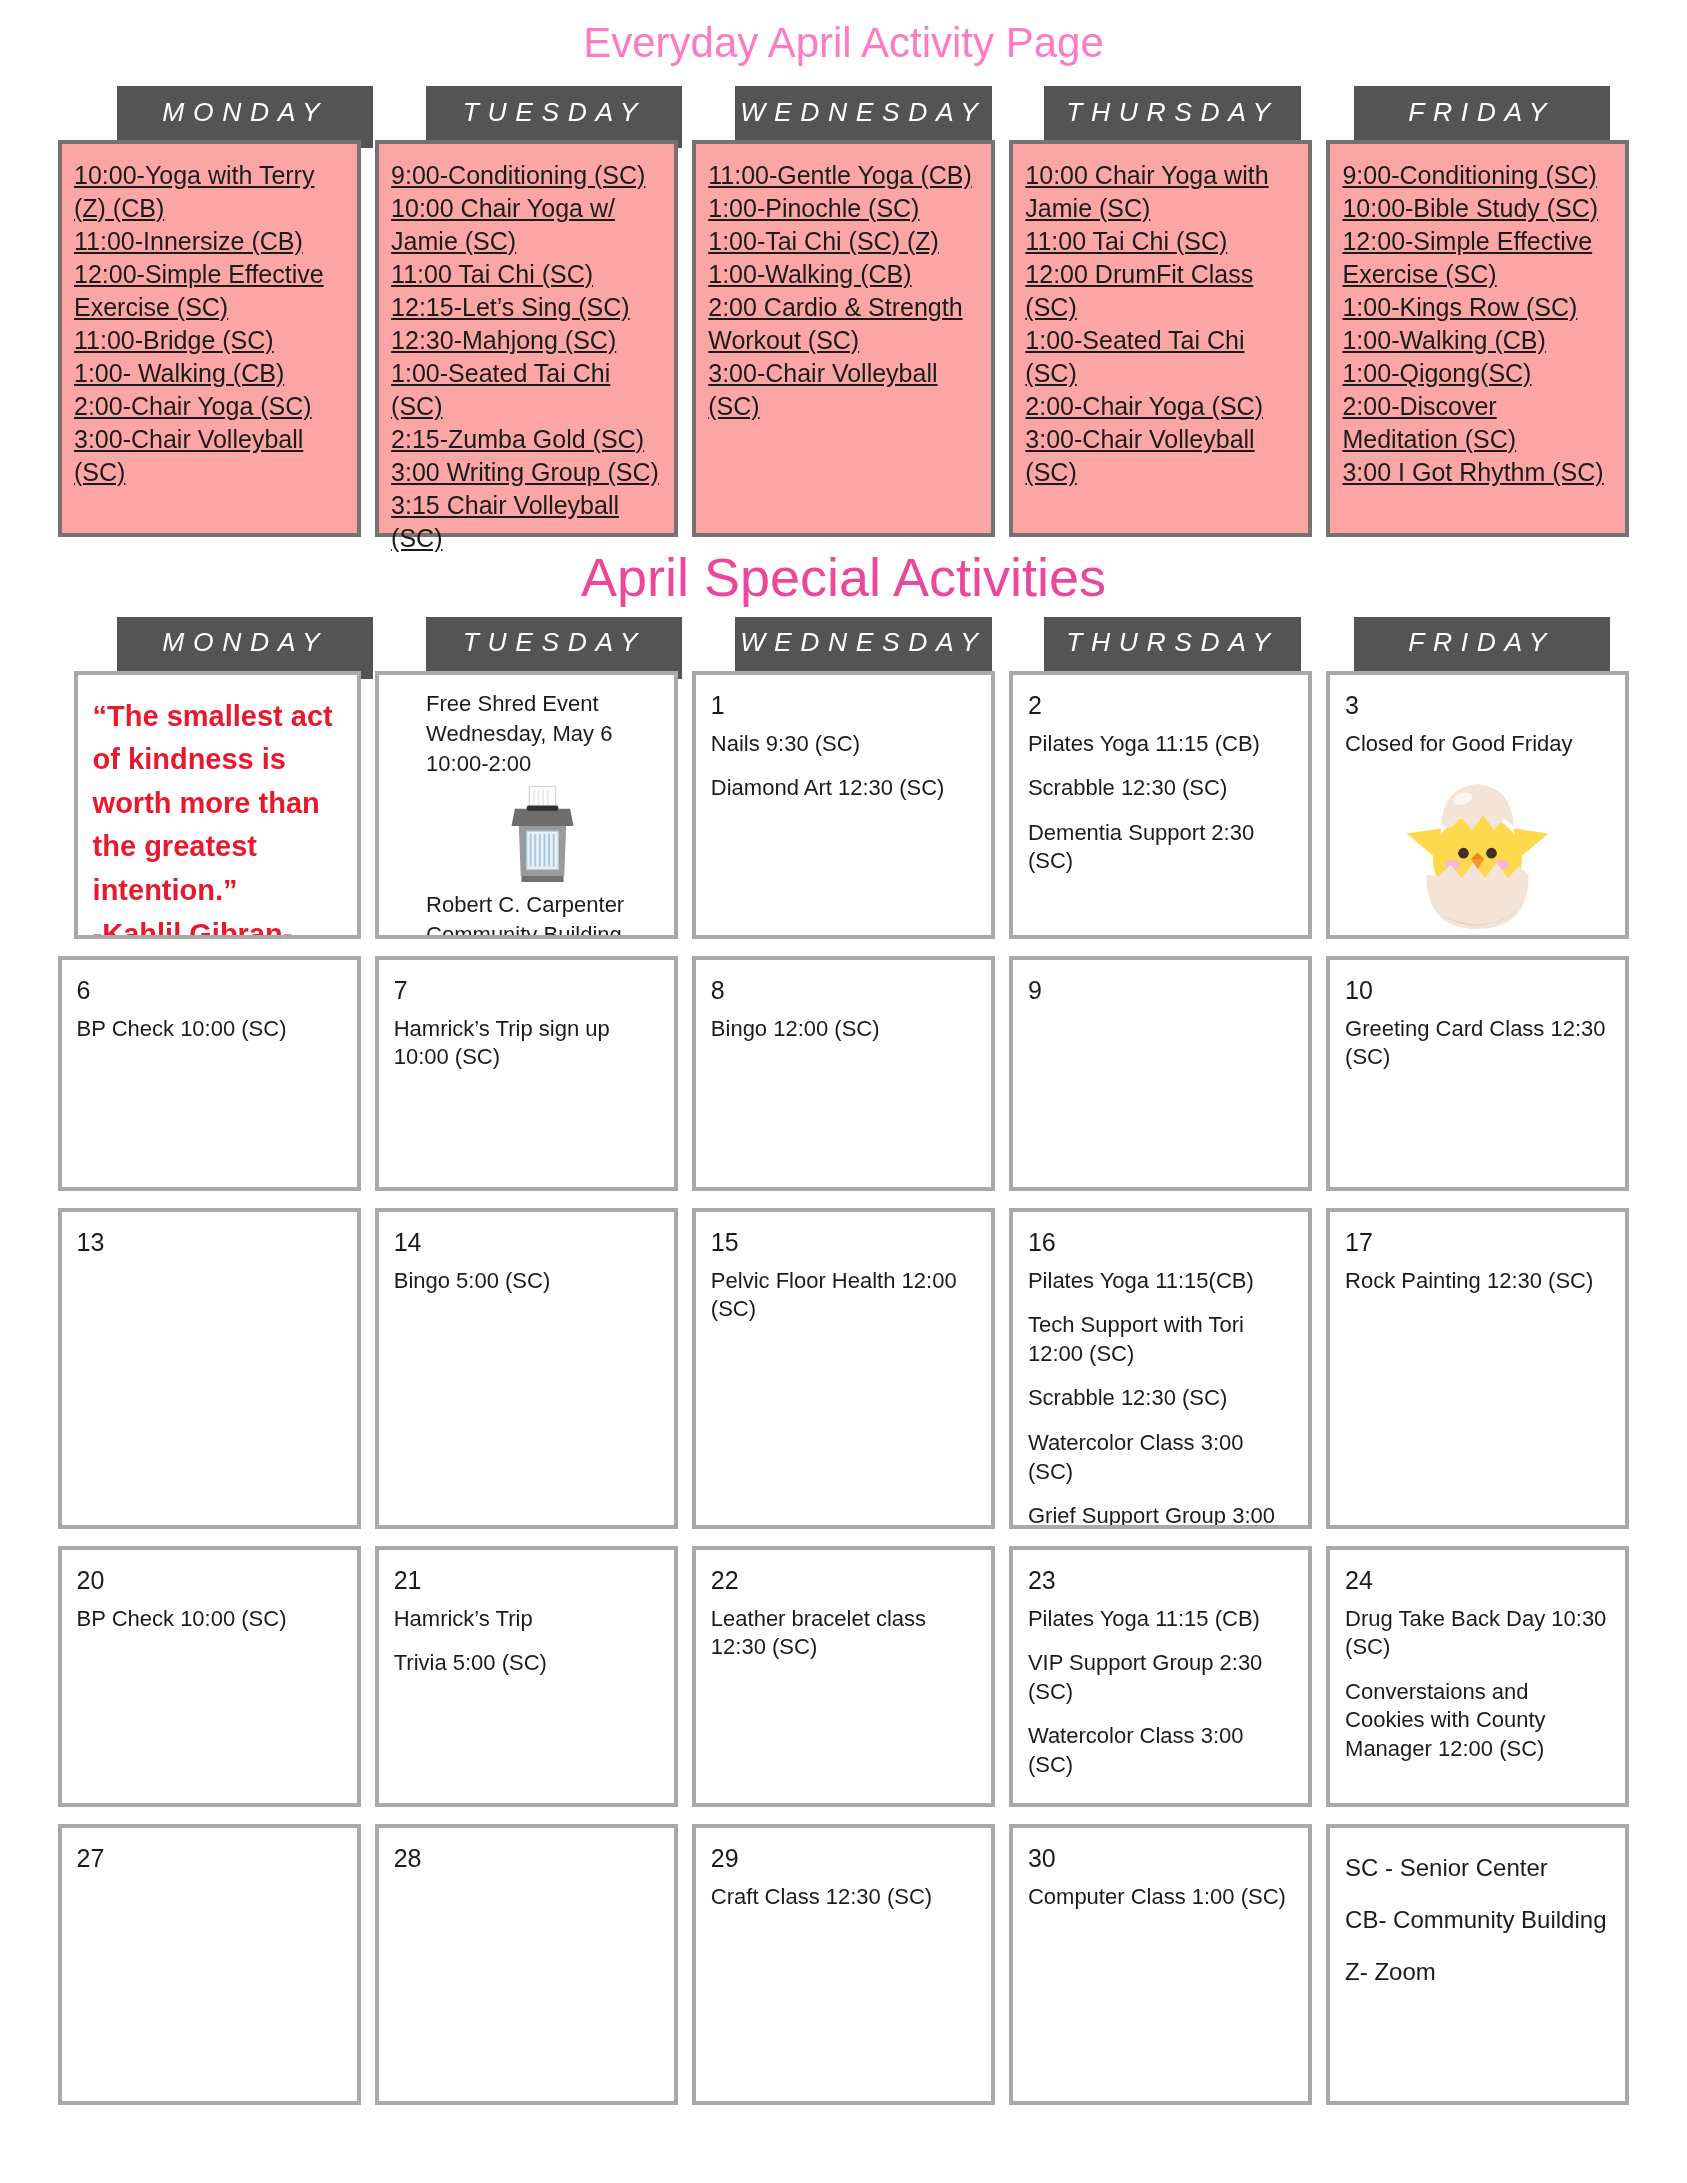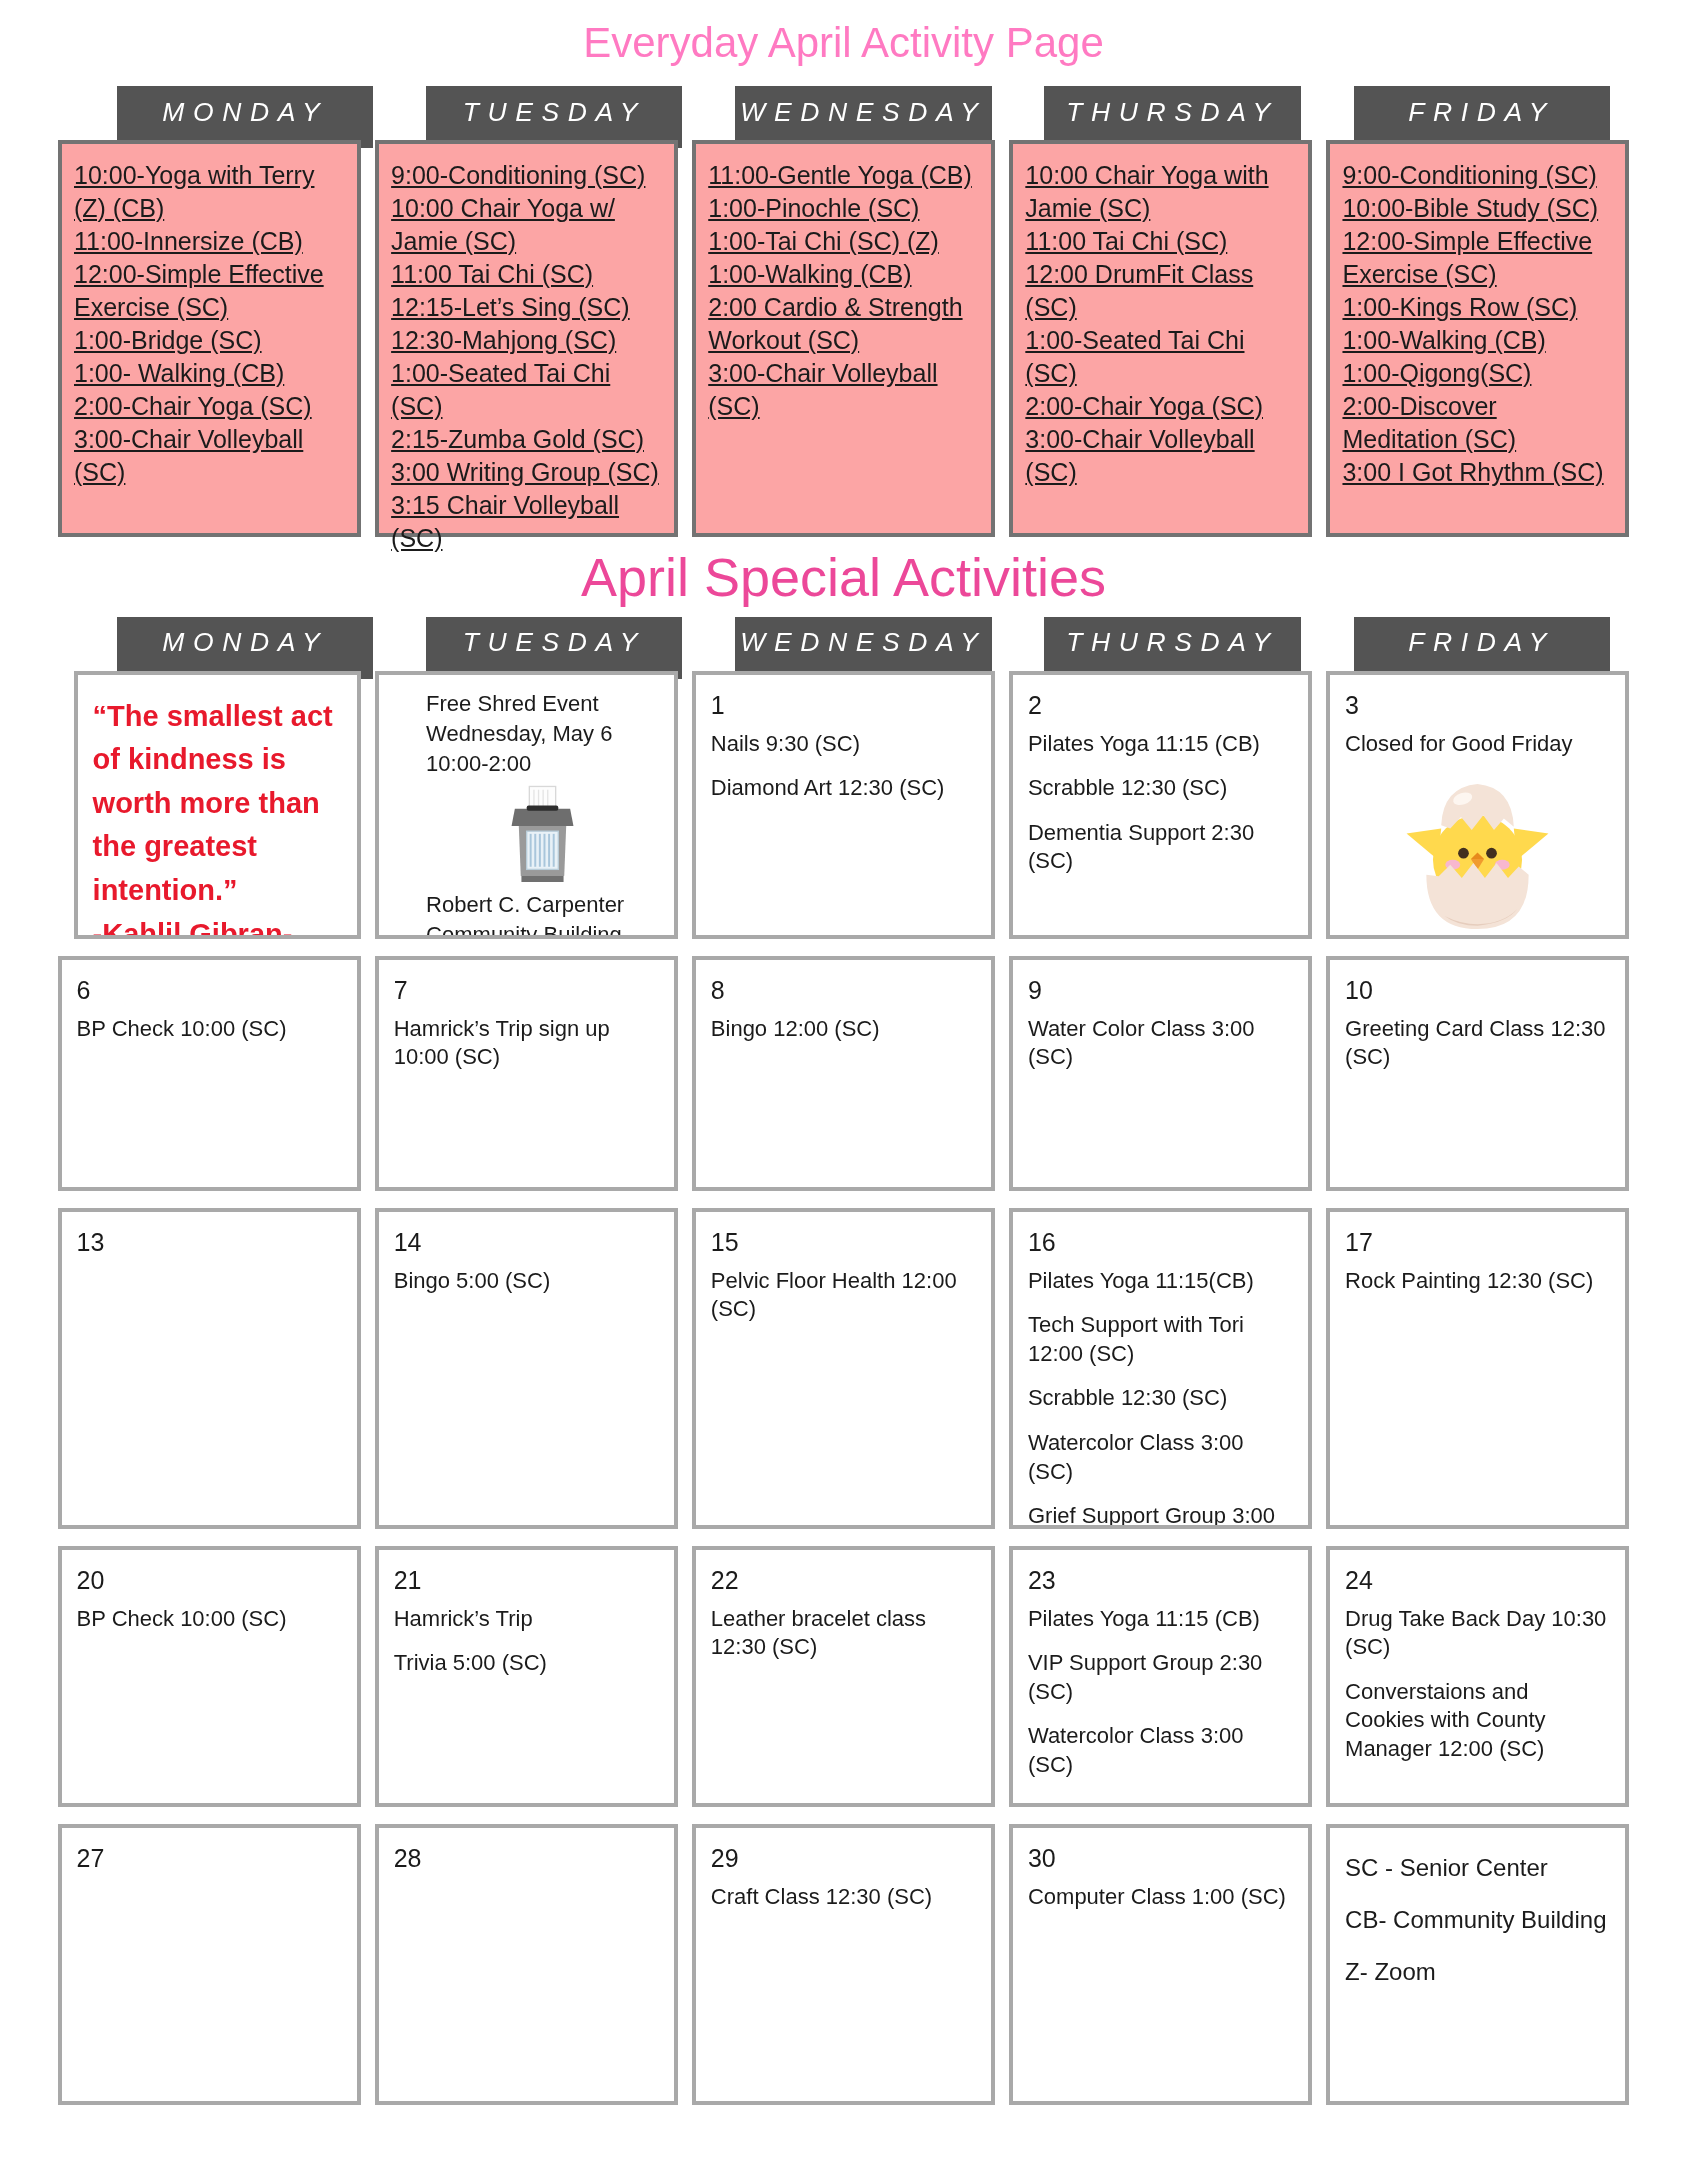--- a/index.html
+++ b/index.html
@@ -89,21 +89,21 @@
   <div class="tab">WEDNESDAY</div>
   <div class="tab">THURSDAY</div>
   <div class="tab">FRIDAY</div>
 </div>
 
 <div class="cells-row">
   <div class="cell everyday-cell">
       <div class="ev">10:00-Yoga with Terry (Z) (CB)</div>
       <div class="ev">11:00-Innersize (CB)</div>
       <div class="ev">12:00-Simple Effective Exercise (SC)</div>
-      <div class="ev">1:00-Bridge (SC)</div>
+      <div class="ev">11:00-Bridge (SC)</div>
       <div class="ev">1:00- Walking (CB)</div>
       <div class="ev">2:00-Chair Yoga (SC)</div>
       <div class="ev">3:00-Chair Volleyball (SC)</div>
     </div>
   <div class="cell everyday-cell">
       <div class="ev">9:00-Conditioning (SC)</div>
       <div class="ev">10:00 Chair Yoga w/ Jamie (SC)</div>
       <div class="ev">11:00 Tai Chi (SC)</div>
       <div class="ev">12:15-Let’s Sing (SC)</div>
       <div class="ev">12:30-Mahjong (SC)</div>
@@ -244,23 +244,20 @@
       </div>
   </div>
   <div class="scell">
     <div class="day-num">8</div>
     <div>
         <div class="sevent">Bingo 12:00 (SC)</div>
       </div>
   </div>
   <div class="scell">
     <div class="day-num">9</div>
-    <div>
-        <div class="sevent">Water Color Class 3:00 (SC)</div>
-      </div>
   </div>
   <div class="scell">
     <div class="day-num">10</div>
     <div>
         <div class="sevent">Greeting Card Class 12:30 (SC)</div>
       </div>
   </div>
 
   <div class="scell">
     <div class="day-num">13</div>

